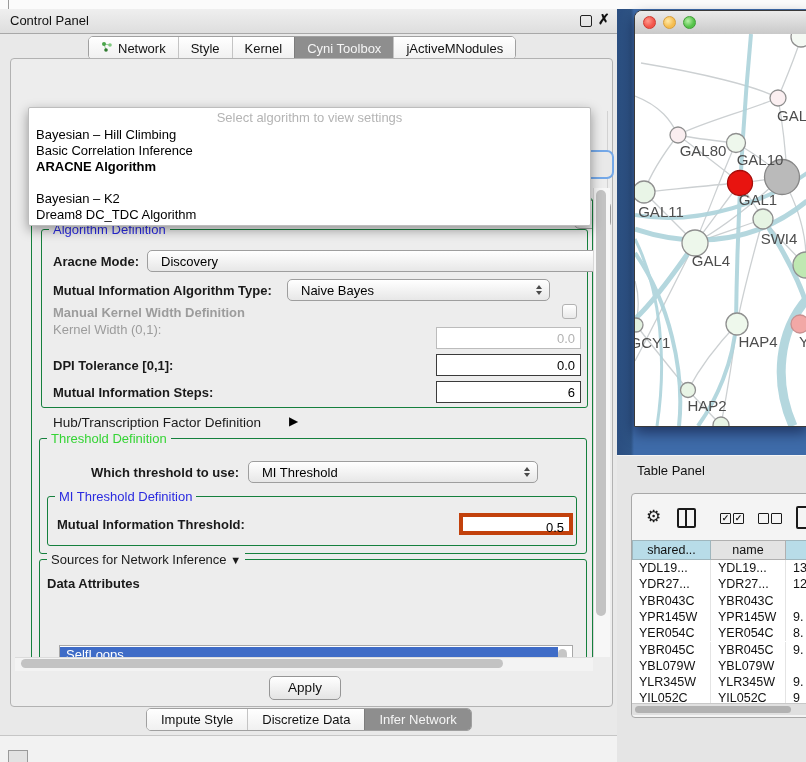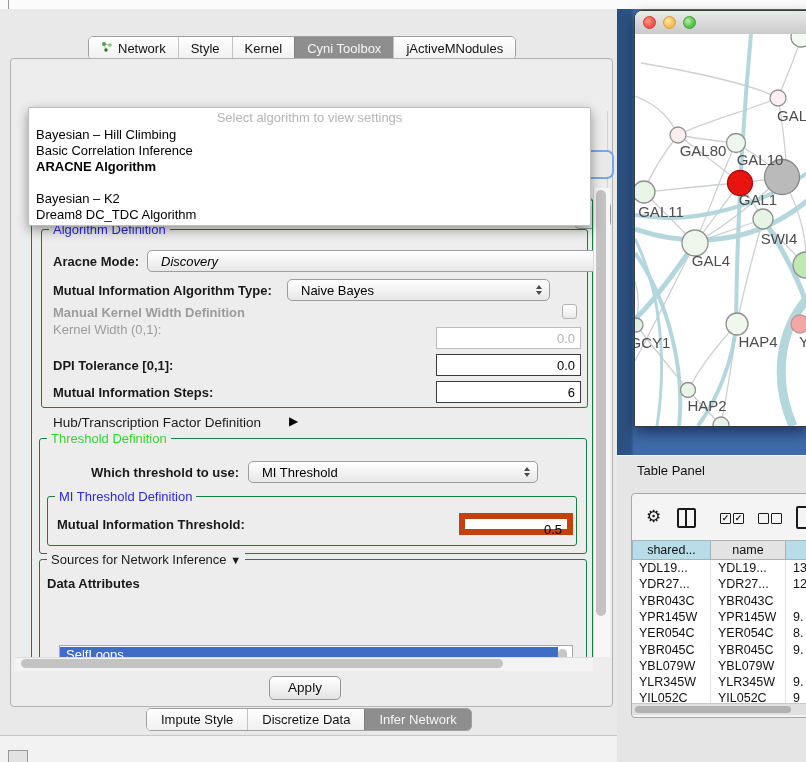--- a/index.html
+++ b/index.html
@@ -60,21 +60,21 @@
     padding:0 7px 0 13px;font-size:13px;color:#000;}
   .spin{margin-left:auto;display:flex;flex-direction:column;align-items:center;gap:2px;}
   .tri-up{width:0;height:0;border-left:3.5px solid transparent;border-right:3.5px solid transparent;
     border-bottom:4.5px solid #4a4a4a;}
   .tri-down{width:0;height:0;border-left:3.5px solid transparent;border-right:3.5px solid transparent;
     border-top:4.5px solid #4a4a4a;}
 
   .field{position:absolute;height:22px;box-sizing:border-box;background:#fff;
     text-align:right;padding:3px 5px 0 0;font-size:13px;color:#000;}
   .field.strong{border:1.4px solid #3b3b3b;}
-  .field.norm{border:6px solid #c2410c;}
+  .field.norm{border:4px solid #c2410c;}
   .field.dis{border:1px solid #bcbcbc;color:#b2b2b2;}
 
   .checkbox{position:absolute;width:13px;height:13px;border:1px solid #b2b2b2;border-radius:3px;
     background:linear-gradient(#ffffff,#e9e9e9);}
 
   .arrow-glyph{position:absolute;font-size:12px;color:#000;}
 
   
   #attr-list{left:44px;top:458px;width:512px;height:68px;background:#ffffff;
     border:1px solid #a8a8a8;overflow:hidden;}
@@ -143,20 +143,25 @@
   svg text{font-family:"Liberation Sans",sans-serif;}
 </style>
 </head>
 <body>
 
 <div id="screen">
   <div class="abs" id="top-strip-tick"></div>
 
   <div class="abs" id="left-region">
 
+    <div class="abs" id="cp-titlebar">
+      <div class="abs" id="cp-title">Control Panel</div>
+      <div class="abs" id="cp-float"></div>
+      <div class="abs" id="cp-close">✗</div>
+    </div>
 
     <div class="abs" id="top-tabs">
       <div class="ttab">
         <span class="net-ico">
           <svg width="12" height="12" viewBox="0 0 12 12">
             <line x1="3" y1="3" x2="9" y2="4" stroke="#9bc79b" stroke-width="1"></line>
             <line x1="3" y1="3" x2="5" y2="9" stroke="#9bc79b" stroke-width="1"></line>
             <circle cx="3" cy="3" r="2" fill="#4aa54a"></circle>
             <circle cx="9" cy="4" r="1.8" fill="#7ec87e"></circle>
             <circle cx="5" cy="9" r="1.8" fill="#2f7a2f"></circle>
@@ -197,21 +202,21 @@
 
         <div class="group" style="left:16px;top:11px;width:560px;height:470px;">
           <span class="legend" style="left:7px;top:-8px;">Cyni Algorithm Settings</span>
         </div>
 
         <div class="group" style="left:26px;top:42px;width:545px;height:177px;">
           <span class="legend blue" style="left:7px;top:-8px;">Algorithm Definition</span>
         </div>
 
         <div class="lbl" style="left:38px;top:67px;">Aracne Mode:</div>
-        <div class="combo" style="left:132px;top:63px;width:472px;font-style:italic;">
+        <div class="combo" style="left:132px;top:63px;width:472px;">
           <span>Discovery</span>
           <span class="spin">
               <span class="tri-up"></span>
               <span class="tri-down"></span>
             </span>
         </div>
 
         <div class="lbl" style="left:38px;top:96px;">Mutual Information Algorithm Type:</div>
         <div class="combo" style="left:272px;top:92px;width:263px;">
           <span>Naive Bayes</span>

